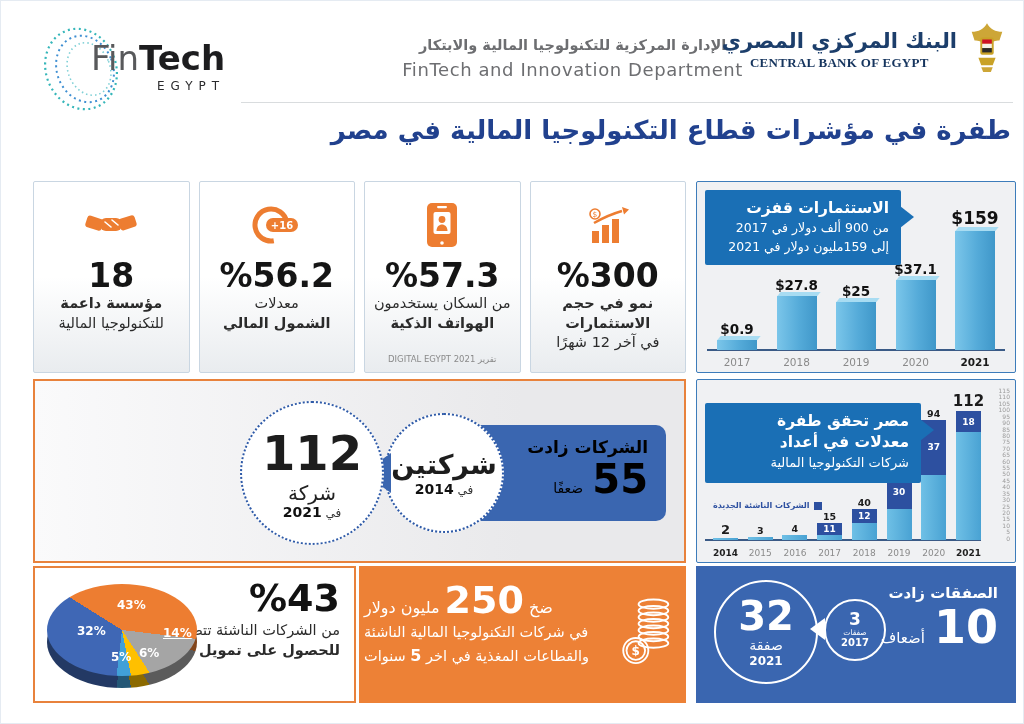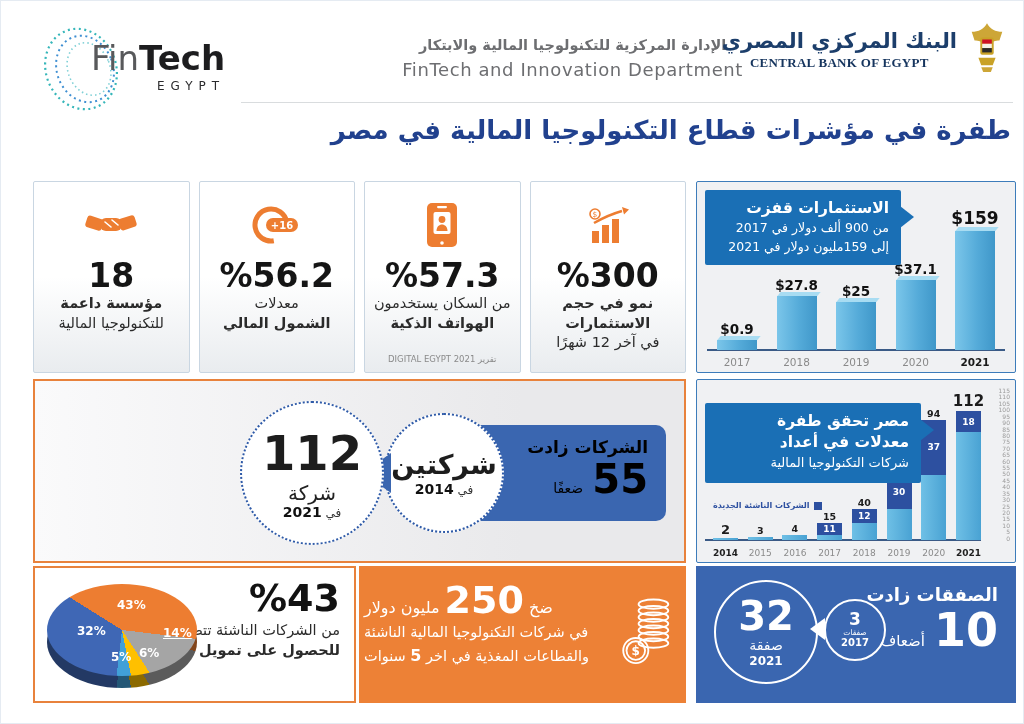--- a/index.html
+++ b/index.html
@@ -109,21 +109,21 @@
   .fund-text{position:absolute;right:84px;top:14px;width:238px;text-align:left;direction:rtl;}
   .fund-l1{line-height:1.1;}
   .fund-prefix,.fund-suffix{font-size:16px;}
   .fund-amount{font-size:38px;font-weight:700;}
   .fund-l2,.fund-l3{font-size:14.5px;line-height:1.5;}
   .fund-l3 b{font-size:16px;}
   .coins-icon{position:absolute;right:14px;top:28px;}
 
   #deals-box{position:absolute;left:695px;top:565px;width:320px;height:137px;background:#3a66b0;color:#fff;box-sizing:border-box;}
   .deals-text{position:absolute;right:18px;top:18px;text-align:right;direction:rtl;}
-  .deals-l1{font-size:18px;font-weight:700;}
+  .deals-l1{font-size:15px;font-weight:700;}
   .deals-l2{line-height:1;margin-top:2px;}
   .deals-big{font-size:46px;font-weight:700;}
   .deals-suffix{font-size:15px;margin-right:4px;}
   .deal-circle{position:absolute;border:2px solid #fff;border-radius:50%;display:flex;flex-direction:column;align-items:center;justify-content:center;text-align:center;direction:rtl;}
   #deal-small{left:128px;top:33px;width:58px;height:58px;}
   .ds-num{font-size:17px;font-weight:700;line-height:1;}
   .ds-word{font-size:7.5px;line-height:1.2;}
   .ds-year{font-size:10px;font-weight:700;line-height:1.2;}
   #deal-big{left:18px;top:14px;width:100px;height:100px;}
   .db-num{font-size:40px;font-weight:700;line-height:1;}

